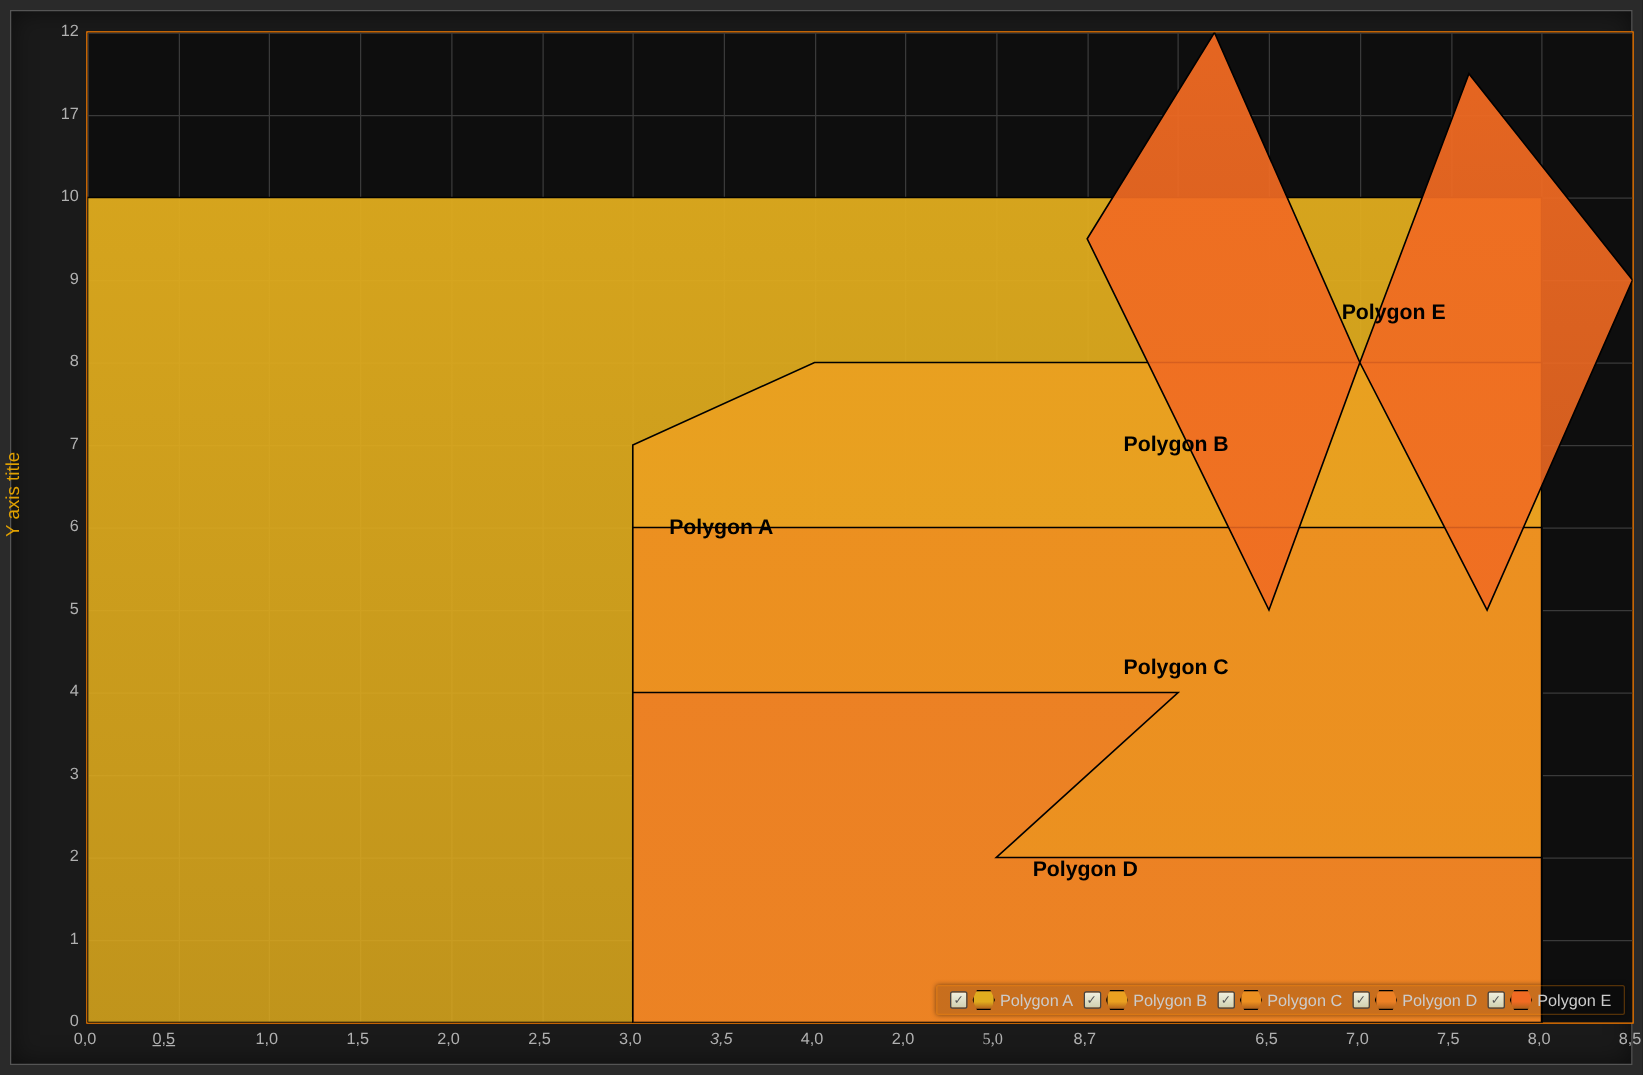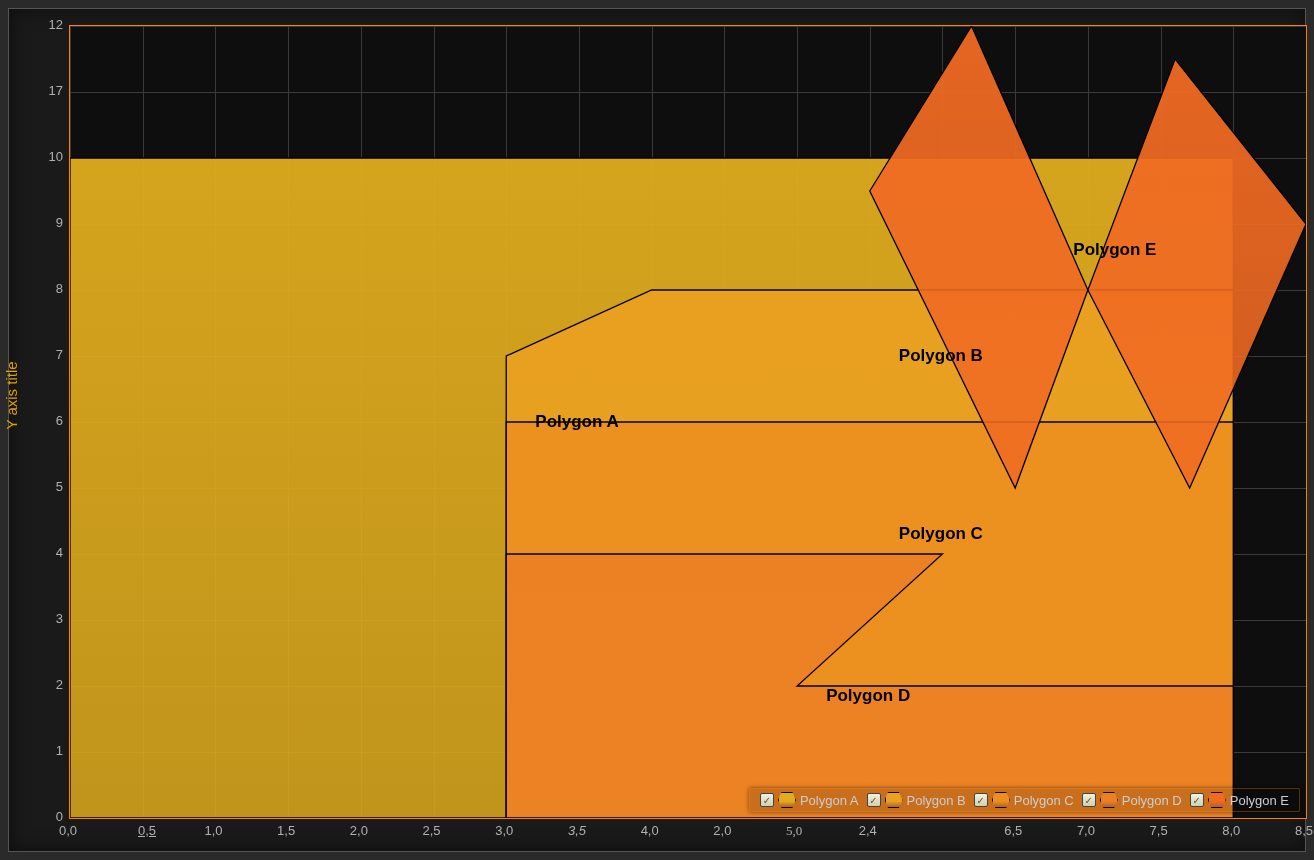--- a/index.html
+++ b/index.html
@@ -191,31 +191,31 @@
         </div>
         <div class="legend-item">
           <div class="legend-check">✓</div>
           <div class="legend-swatch" style="background: linear-gradient(rgb(240, 106, 34), rgb(240, 106, 34) 60%, rgba(0, 0, 0, 0.1));"></div>
           <span class="legend-label">Polygon E</span>
         </div>
       </div>
   </div>
   <div id="xticks">
       <div class="tick-label" style="left: 50px; top: 814px;">0,0</div>
-      <div class="tick-label" style="left: 129px; top: 814px; text-decoration: underline;">0,5</div>
+      <div class="tick-label" style="left: 113px; top: 814px; text-decoration: underline;">0,5</div>
       <div class="tick-label" style="left: 195.412px; top: 814px;">1,0</div>
       <div class="tick-label" style="left: 268.118px; top: 814px;">1,5</div>
       <div class="tick-label" style="left: 340.824px; top: 814px;">2,0</div>
       <div class="tick-label" style="left: 413.529px; top: 814px;">2,5</div>
       <div class="tick-label" style="left: 486.235px; top: 814px;">3,0</div>
       <div class="tick-label" style="left: 558.941px; top: 814px; font-style: italic;">3,5</div>
       <div class="tick-label" style="left: 631.647px; top: 814px;">4,0</div>
       <div class="tick-label" style="left: 704.353px; top: 814px;">2,0</div>
       <div class="tick-label" style="left: 777.059px; top: 814px; font-family: Liberation Serif, serif;">5,0</div>
-      <div class="tick-label" style="left: 849.765px; top: 814px;">2,4</div>
+      <div class="tick-label" style="left: 849.765px; top: 814px;">8,7</div>
       <div class="tick-label" style="left: 922.471px; top: 860px;">6,0</div>
       <div class="tick-label" style="left: 995.176px; top: 814px;">6,5</div>
       <div class="tick-label" style="left: 1067.88px; top: 814px;">7,0</div>
       <div class="tick-label" style="left: 1140.59px; top: 814px;">7,5</div>
       <div class="tick-label" style="left: 1213.29px; top: 814px;">8,0</div>
       <div class="tick-label" style="left: 1286px; top: 814px; text-align: center;">8,5</div>
     </div>
   <div id="yticks">
       <div class="tick-label" style="text-align: right; width: 24px; left: 30px; top: 800px;">0</div>
       <div class="tick-label" style="text-align: right; width: 24px; left: 30px; top: 734px;">1</div>

